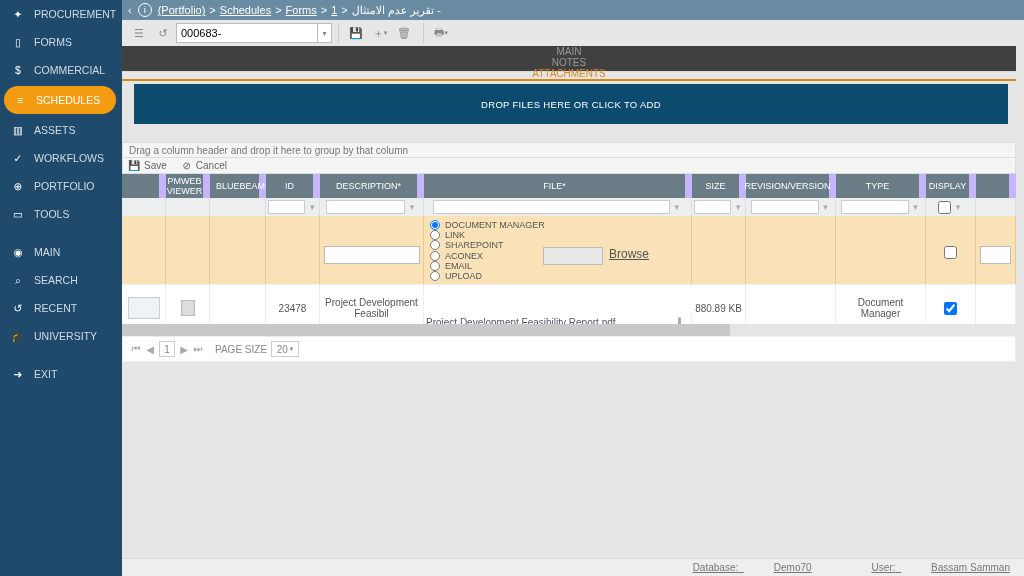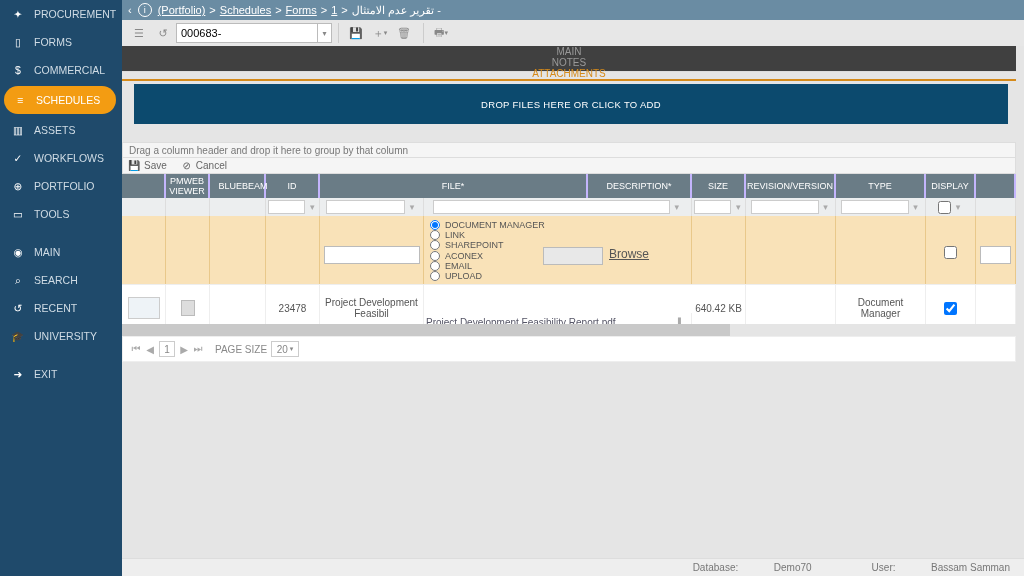--- a/index.html
+++ b/index.html
@@ -37,21 +37,21 @@
 .dropzone{position:absolute;left:134px;right:16px;top:84px;height:40px;background:#0c4a6e;color:#fff;display:flex;align-items:center;justify-content:center;font-size:9.5px;letter-spacing:.3px;cursor:pointer;}
 
 
 .group-row{position:absolute;left:122px;right:8px;top:142px;height:16px;background:#f5f5f5;border:1px solid #ddd;padding-left:6px;display:flex;align-items:center;font-size:10px;color:#777;}
 .sc-row{position:absolute;left:122px;right:8px;top:158px;height:16px;background:#f5f5f5;border:1px solid #ddd;border-top:none;display:flex;align-items:center;padding-left:6px;}
 .sc-btn{display:inline-flex;align-items:center;font-size:10px;color:#666;margin-right:14px;cursor:pointer;}
 .sc-btn .sico{width:12px;height:12px;margin-right:3px;display:inline-flex;align-items:center;justify-content:center;font-size:10px;}
 
 
 .thead{position:absolute;left:122px;right:8px;top:174px;height:24px;background:#6a7c86;color:#fff;display:flex;font-size:9px;}
-.cell{border-right:2px solid #c4b5fd;display:flex;align-items:center;justify-content:center;text-align:center;padding:0 2px;}
+.cell{border-right:7px solid #c4b5fd;display:flex;align-items:center;justify-content:center;text-align:center;padding:0 2px;}
 .c-exp{width:44px;}
 .c-pm{width:44px;}
 .c-bb{width:44px;margin-left:12px;}
 .c-id{width:54px;}
 .c-desc{width:104px;}
 .c-file{width:268px;}
 .c-size{width:54px;}
 .c-rev{width:90px;}
 .c-type{width:90px;}
 .c-disp{width:50px;}
@@ -86,21 +86,21 @@
 .bscroll .thumb-bar{position:absolute;left:0;top:0;width:68%;height:100%;background:#c9c9c9;}
 
 
 .pager{position:absolute;left:122px;right:8px;top:336px;height:26px;background:#fff;border:1px solid #eee;display:flex;align-items:center;padding-left:6px;font-size:10px;color:#888;}
 .pbtn{width:14px;height:14px;display:inline-flex;align-items:center;justify-content:center;color:#aaa;cursor:pointer;}
 .pnum{width:16px;height:16px;border:1px solid #ccc;display:inline-flex;align-items:center;justify-content:center;margin:0 2px;}
 .psel{width:28px;height:16px;border:1px solid #ccc;margin-left:4px;display:inline-flex;align-items:center;justify-content:center;}
 
 
 .status{position:absolute;left:122px;right:0;bottom:0;height:18px;background:#eee;border-top:1px solid #ddd;display:flex;align-items:center;justify-content:flex-end;padding-right:14px;font-size:10px;color:#777;}
-.status span{margin-left:30px;}
+.status span{margin-left:30px;text-decoration:underline;}
 </style>
 </head>
 <body>
 
 <div class="sidebar">
   <div class="nav-item">
       <span class="ico">✦</span>
       <span>PROCUREMENT</span>
     </div>
   <div class="nav-item">
@@ -200,22 +200,22 @@
       <span class="sico">⊘</span>
       <span>Cancel</span>
     </span>
 </div>
 
 <div class="thead">
   <div class="cell c-exp"></div>
   <div class="cell c-pm">PMWEB VIEWER</div>
   <div class="cell c-bb">BLUEBEAM</div>
   <div class="cell c-id">ID</div>
+  <div class="cell c-desc">DESCRIPTION*</div>
   <div class="cell c-file">FILE*</div>
-  <div class="cell c-desc">DESCRIPTION*</div>
   <div class="cell c-size">SIZE</div>
   <div class="cell c-rev">REVISION/VERSION</div>
   <div class="cell c-type">TYPE</div>
   <div class="cell c-disp">DISPLAY</div>
   <div class="cell c-rest"></div>
 </div>
 
 <div class="tfilter">
   <div class="cell c-exp"></div>
   <div class="cell c-pm"></div>
@@ -304,21 +304,21 @@
   <div class="cell c-pm">
       <div class="doc-ico"></div>
     </div>
   <div class="cell c-bb"></div>
   <div class="cell c-id">23478</div>
   <div class="cell c-desc" style="justify-content:flex-start;">Project Development Feasibil</div>
   <div class="cell c-file" style="justify-content:flex-start;position:relative;margin-top:28px;">
     <span class="file-link">Project Development Feasibility Report.pdf</span>
     <span class="dl-ico" style="position:absolute;right:6px;">⬇</span>
   </div>
-  <div class="cell c-size">640.42 KB</div>
+  <div class="cell c-size">880.89 KB</div>
   <div class="cell c-rev"></div>
   <div class="cell c-type" style="justify-content:flex-start;">Document Manager</div>
   <div class="cell c-disp">
       <input type="checkbox" checked="" style="">
     </div>
   <div class="cell c-rest"></div>
 </div>
 
 <div class="bscroll">
     <div class="thumb-bar"></div>

